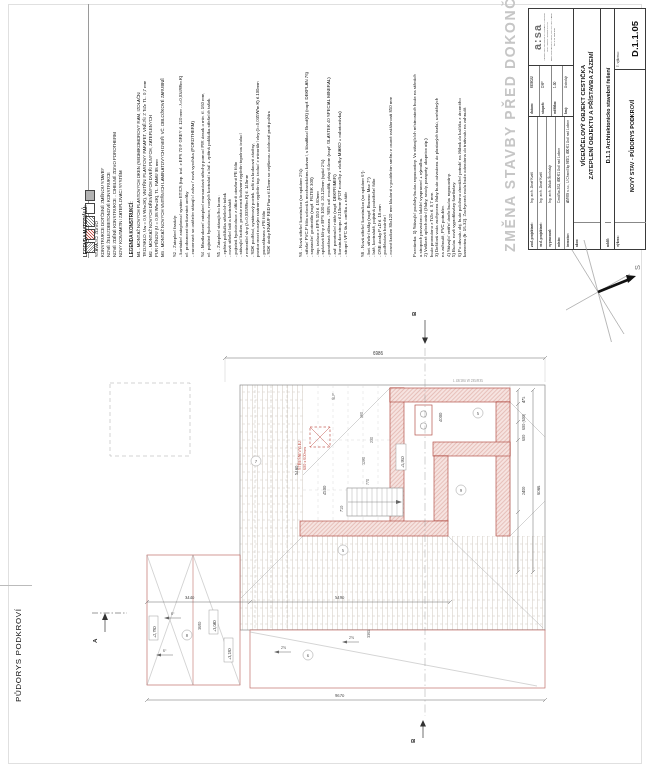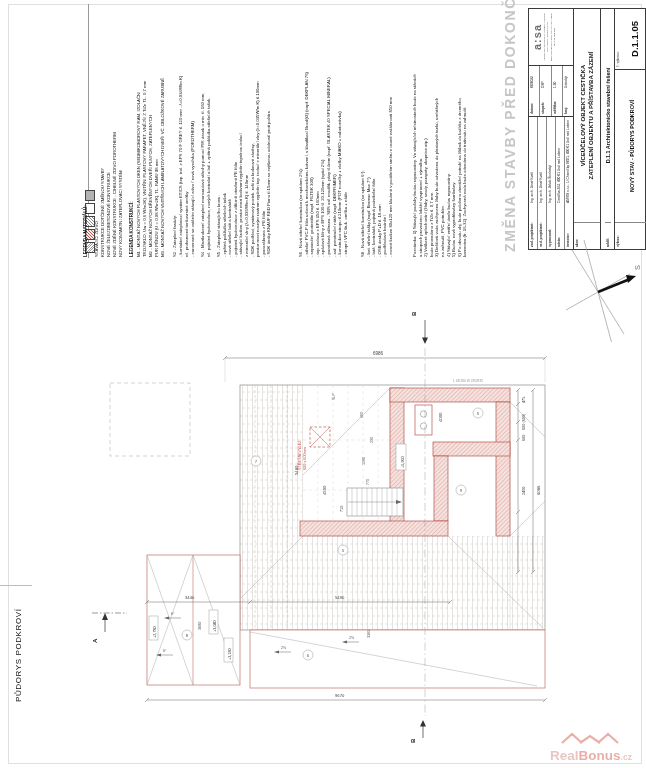--- a/index.html
+++ b/index.html
@@ -428,21 +428,13 @@
       <line x1="340" y1="48" x2="340" y2="416" stroke="#888" stroke-width="0.4" stroke-dasharray="8 3 1.5 3"></line>
       <line x1="338" y1="438" x2="338" y2="424" stroke="#333" stroke-width="0.7"></line>
       <polygon points="338,420 335,426.5 341,426.5" fill="#333"></polygon>
       <text x="330" y="443" font-size="6" font-weight="bold" fill="#222" transform="rotate(-90 330 443)">B</text>
     </g>
   </svg>
 
   <div class="rot plan-title" style="left:14px;top:702px;width:95px">PŮDORYS PODKROVÍ</div>
   <div style="position:absolute;left:0;top:585px;width:32px;border-top:0.6px solid #bbb"></div>
 
-  <div class="rb">
-    <svg width="70" height="14" viewBox="0 0 70 14">
-      <path d="M6 12 L16 3 L26 12 M24 12 L34 5 L44 12 M42 12 L52 3 L62 12" stroke="#dd7a6f" stroke-width="2.2" fill="none"></path>
-    </svg>
-    <div class="txt">
-      <span class="p1">Real</span><span class="p2">Bonus</span><span class="p3">.cz</span>
-    </div>
-  </div>
 </div>
 
 </body></html>

